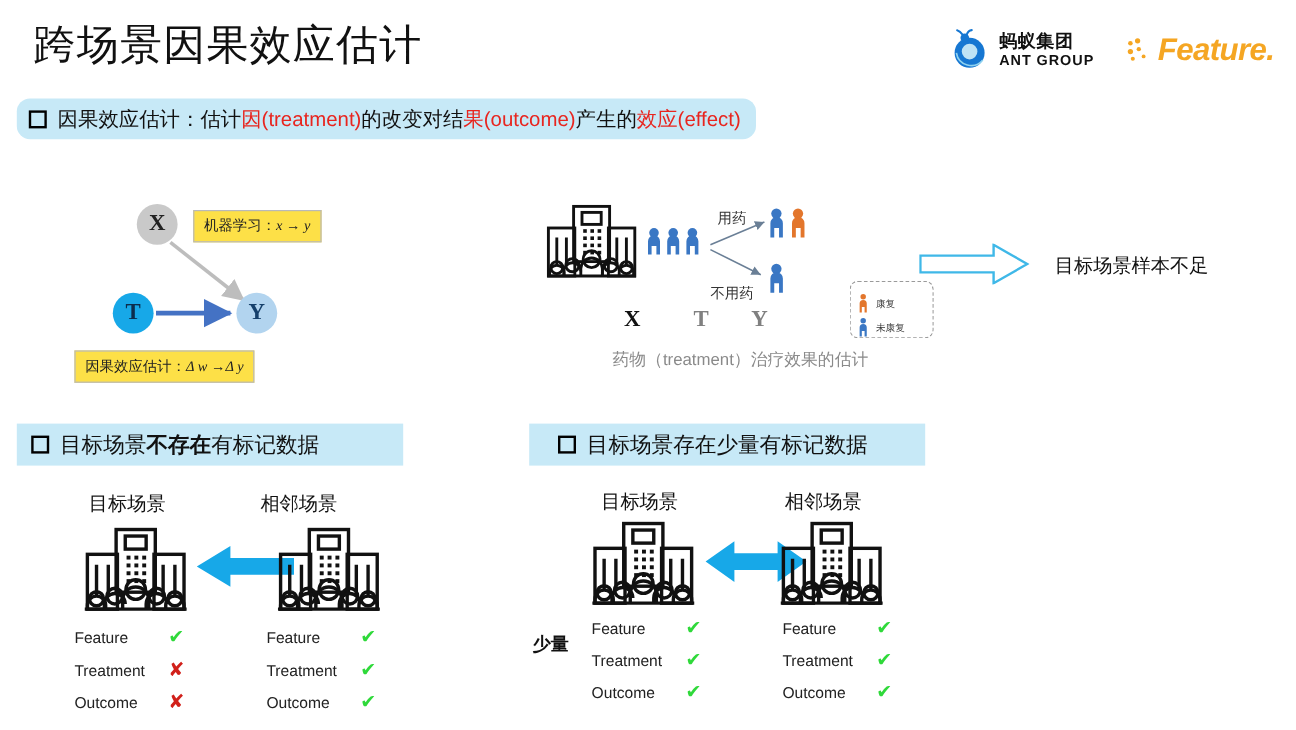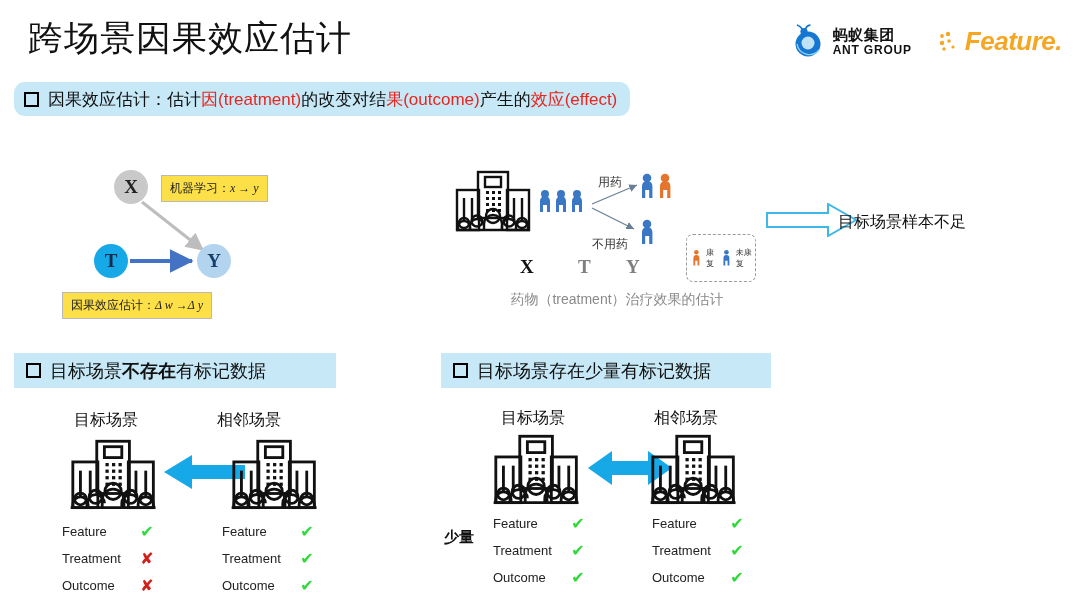--- a/index.html
+++ b/index.html
@@ -73,21 +73,21 @@
     border: 2.5px solid #000;
     margin-right: 9px;
     flex: 0 0 auto;
   }
   .banner-text { font-size: 17px; color: #111; white-space: nowrap; }
   .banner-text .hl { color: #e8251f; }
   .banner-text .bold { font-weight: 700; font-family: Liberation Serif, serif; }
 
   #banner-main { left: 14px; top: 82px; width: 616px; height: 34px; padding: 12px 10px; border-radius: 11px; }
   #banner-left { left: 14px; top: 353px; width: 322px; height: 35px; padding: 0 12px; }
-  #banner-right { left: 441px; top: 353px; width: 330px; height: 35px; padding: 0 12px; }
+  #banner-right { left: 441px; top: 353px; width: 330px; height: 35px; padding: 0 24px; }
   #banner-left .banner-text, #banner-right .banner-text { font-size: 18px; }
 
   
   .causal { position: absolute; left: 62px; top: 162px; width: 290px; height: 160px; }
   .node {
     position: absolute; border-radius: 50%;
     display: flex; align-items: center; justify-content: center;
     font-family: "Liberation Serif", "DejaVu Serif", serif;
     font-size: 19px; font-weight: 700;
   }
@@ -117,37 +117,37 @@
     font-size: 19px; font-weight: 700;
   }
   #xty-x { left: 68px; color: #111; }
   #xty-t { left: 126px; color: #808080; }
   #xty-y { left: 174px; color: #808080; }
   .caption-center {
     position: absolute; left: 452px; top: 291px; width: 330px;
     text-align: center; font-size: 14px; color: #8a8a8a; white-space: nowrap;
   }
   .legend-box {
-    position: absolute; left: 686px; top: 234px; width: 62px; height: 46px;
+    position: absolute; left: 708px; top: 234px; width: 62px; height: 46px;
     border: 1.3px dashed #9a9a9a; border-radius: 7px;
-    display: flex; justify-content: space-between;
+    display: flex; flex-direction: column; justify-content: flex-end;
     padding-left: 6px; gap: 4px;
   }
   .legend-row { display: flex; align-items: center; gap: 6px; }
   .legend-label { font-size: 8px; color: #333; }
 
   
   .pain-wrap { position: absolute; left: 845px; top: 105px; width: 195px; height: 145px; }
   .pain-title {
     position: absolute; left: 0; top: 50px; width: 195px;
     text-align: center; font-size: 20px; color: #111; font-weight: 400;
   }
   .pain-sub {
     position: absolute; left: 838px; top: 212px; width: 210px;
-    text-align: left; font-size: 16px; color: #111; white-space: nowrap;
+    text-align: center; font-size: 16px; color: #111; white-space: nowrap;
   }
   .big-arrow { position: absolute; left: 766px; top: 203px; width: 92px; height: 34px; }
 
   
   .panel { position: absolute; }
   #panel-left { left: 14px; top: 400px; width: 400px; height: 200px; }
   #panel-right { left: 441px; top: 400px; width: 400px; height: 200px; }
 
   .scene-title {
     position: absolute; font-size: 16px; color: #111; white-space: nowrap;

